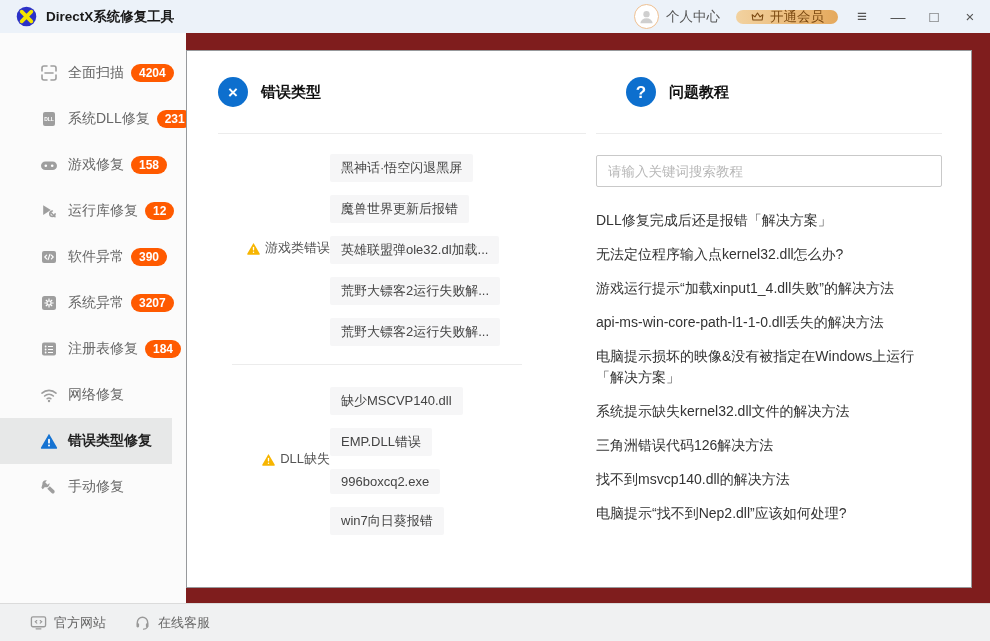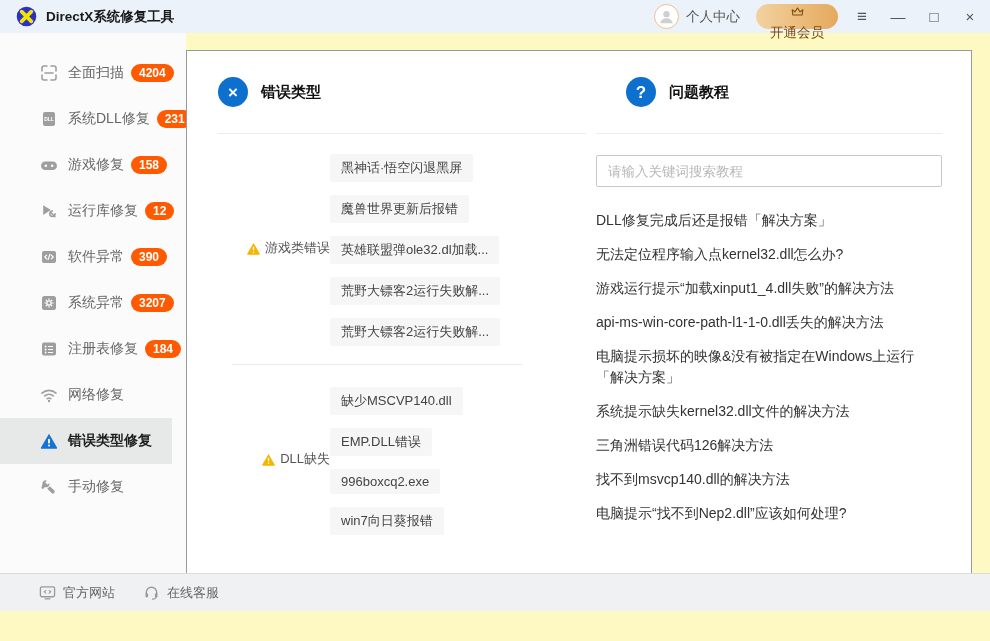--- a/index.html
+++ b/index.html
@@ -1,54 +1,54 @@
 <!DOCTYPE html>
 <html><head>
 <meta charset="utf-8">
 <style>
   * { margin:0; padding:0; box-sizing:border-box; }
   html,body { width:990px; height:641px; }
   body { font-family:"Liberation Sans","DejaVu Sans",sans-serif; background:#f0f1f2; }
-  .app { position:relative; width:990px; height:641px; overflow:hidden; background:#fef9c3; }
+  .app { position:relative; width:990px; height:641px; overflow:hidden; background:#7f1d1d; }
 
   
   .titlebar { position:absolute; top:0; left:0; right:0; height:33px; background:#ecf2f9;
               display:flex; align-items:center; padding:0 12px; }
   .logo { width:21px; height:21px; margin-left:4px; display:inline-flex; }
   .logo svg { width:21px; height:21px; }
   .app-title { font-size:13.5px; font-weight:bold; color:#1a1a1a; margin-left:9px; }
   .tb-right { margin-left:auto; display:flex; align-items:center; }
   .avatar { width:25px; height:25px; border-radius:50%; background:#fff; border:1px solid #eec092;
             display:inline-flex; align-items:center; justify-content:center; overflow:hidden; }
   .avatar svg { width:19px; height:19px; }
   .user-center { font-size:13.5px; color:#555; margin:0 16px 0 7px; cursor:pointer; }
-  .vip-btn { display:inline-flex; align-items:center; gap:5px; height:25px; padding:0 14px;
+  .vip-btn { display:inline-flex; align-items:center; gap:5px; height:14px; padding:0 14px;
              border-radius:13px; background:linear-gradient(90deg,#f2d2a0,#e5a95d);
-             font-size:13.5px; color:#7c4a12; cursor:pointer; margin-right:16px;flex-direction:column; }
+             font-size:13.5px; color:#7c4a12; cursor:pointer; margin-right:16px; }
   .vip-btn svg { width:15px; height:15px; }
   .win-controls { display:flex; align-items:center; gap:20px; color:#555; }
   .win-btn { font-size:15px; line-height:1; cursor:pointer; width:16px; text-align:center; color:#555; }
   .win-btn.menu { font-size:17px; }
 
   
   .sidebar { position:absolute; top:33px; left:0; width:186px; height:570px; background:#fbfbfb; }
   .side-items { padding-top:17px; }
   .side-item { display:flex; align-items:center; height:46px; padding-left:40px; width:172px;
                cursor:pointer; }
   .side-item.selected { background:#e7e8e8; }
   .side-icon { width:18px; height:18px; color:#9e9e9e; display:inline-flex; flex:none; }
   .side-icon svg { width:18px; height:18px; }
   .side-label { font-size:14px; color:#666; margin-left:10px; white-space:nowrap; }
   .side-item.selected .side-label { color:#1f1f1f; font-weight:bold; }
   .badge { margin-left:7px; background:#ff5a00; color:#fff; font-size:12px; font-weight:bold;
            padding:2px 8px; border-radius:10px; line-height:1.2; }
 
   
-  .footerbar { position:absolute; top:573px; left:0; width:990px; height:38px; background:#f0f1f2;
-               border-top:1px solid #dbdbdb; display:flex; align-items:center; gap:28px; padding-left:39px; }
+  .footerbar { position:absolute; top:603px; left:0; width:990px; height:38px; background:#f0f1f2;
+               border-top:1px solid #dbdbdb; display:flex; align-items:center; gap:28px; padding-left:30px; }
   .foot-item { display:inline-flex; align-items:center; gap:7px; color:#666; font-size:13px; cursor:pointer; }
   .foot-icon { width:17px; height:17px; color:#9a9a9a; display:inline-flex; }
   .foot-icon svg { width:17px; height:17px; }
 
   
   .panel { position:absolute; top:50px; left:186px; width:786px; height:538px; background:#fff;
            border:1px solid #97999c; overflow:hidden; }
   .col-header { display:flex; align-items:center; gap:13px; height:82px; }
   .hdr-ico { width:30px; height:30px; border-radius:50%; background:#0d6fce; color:#fff;
              display:inline-flex; align-items:center; justify-content:center; flex:none; }

